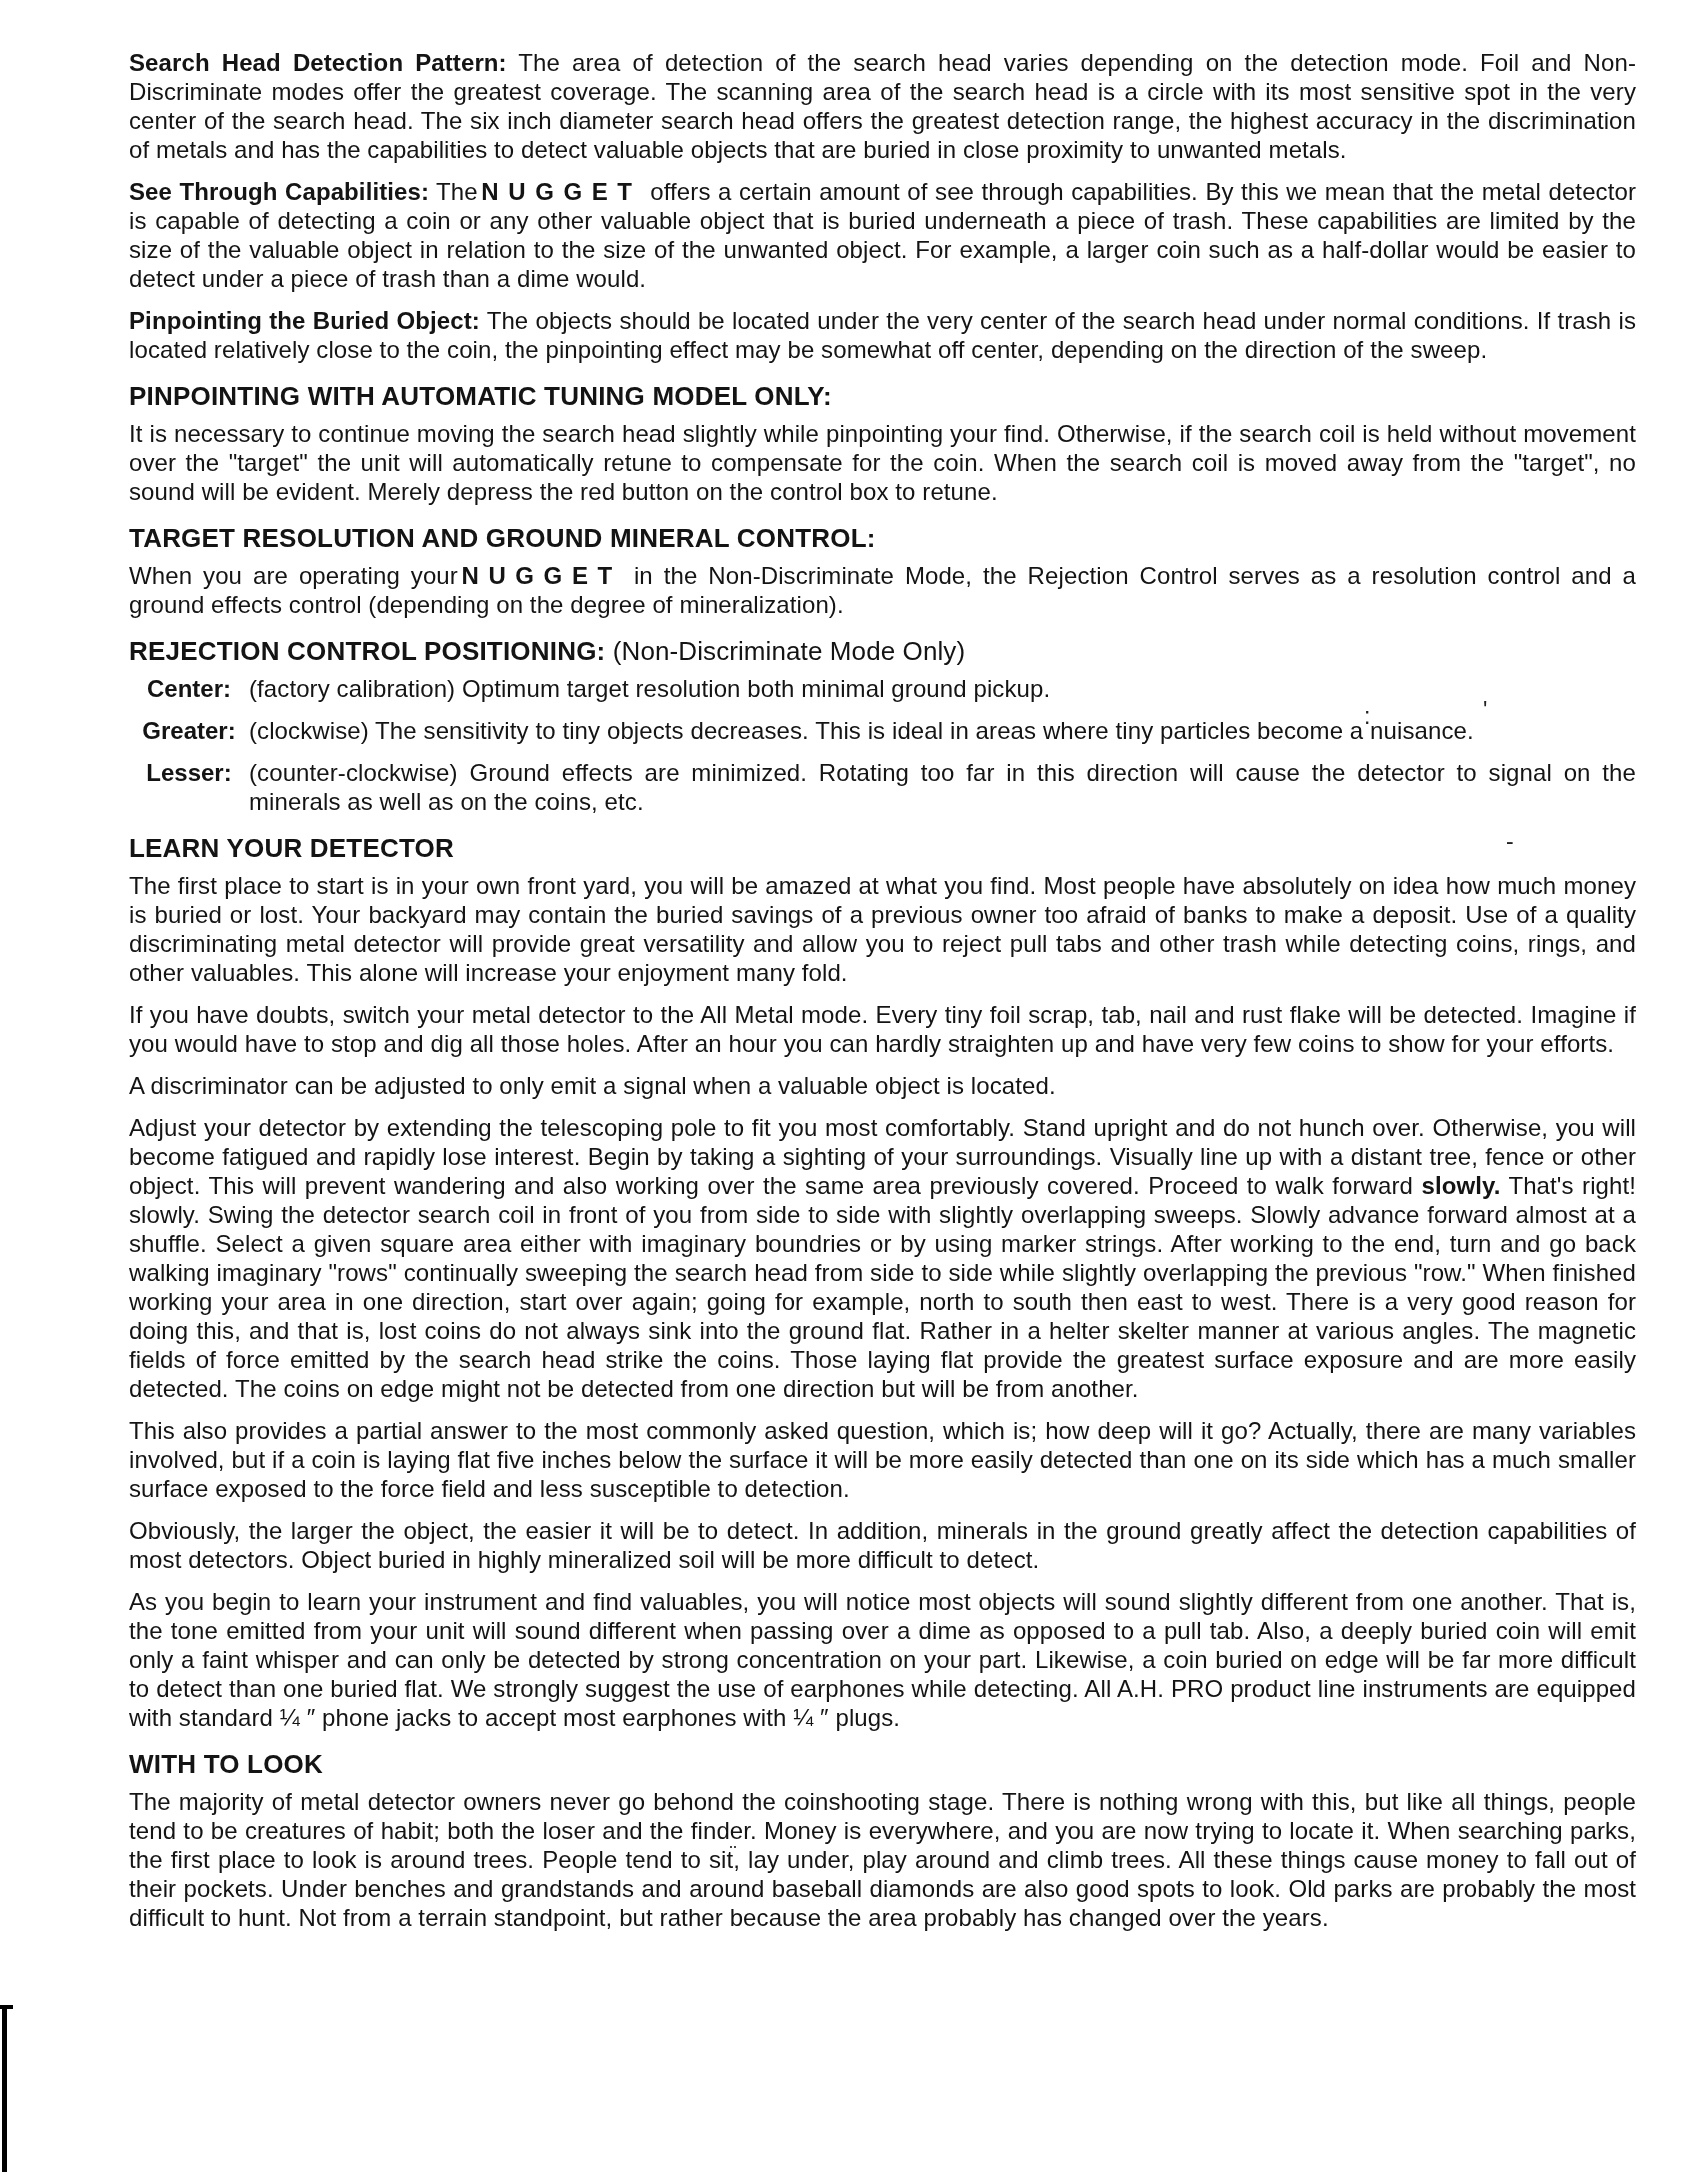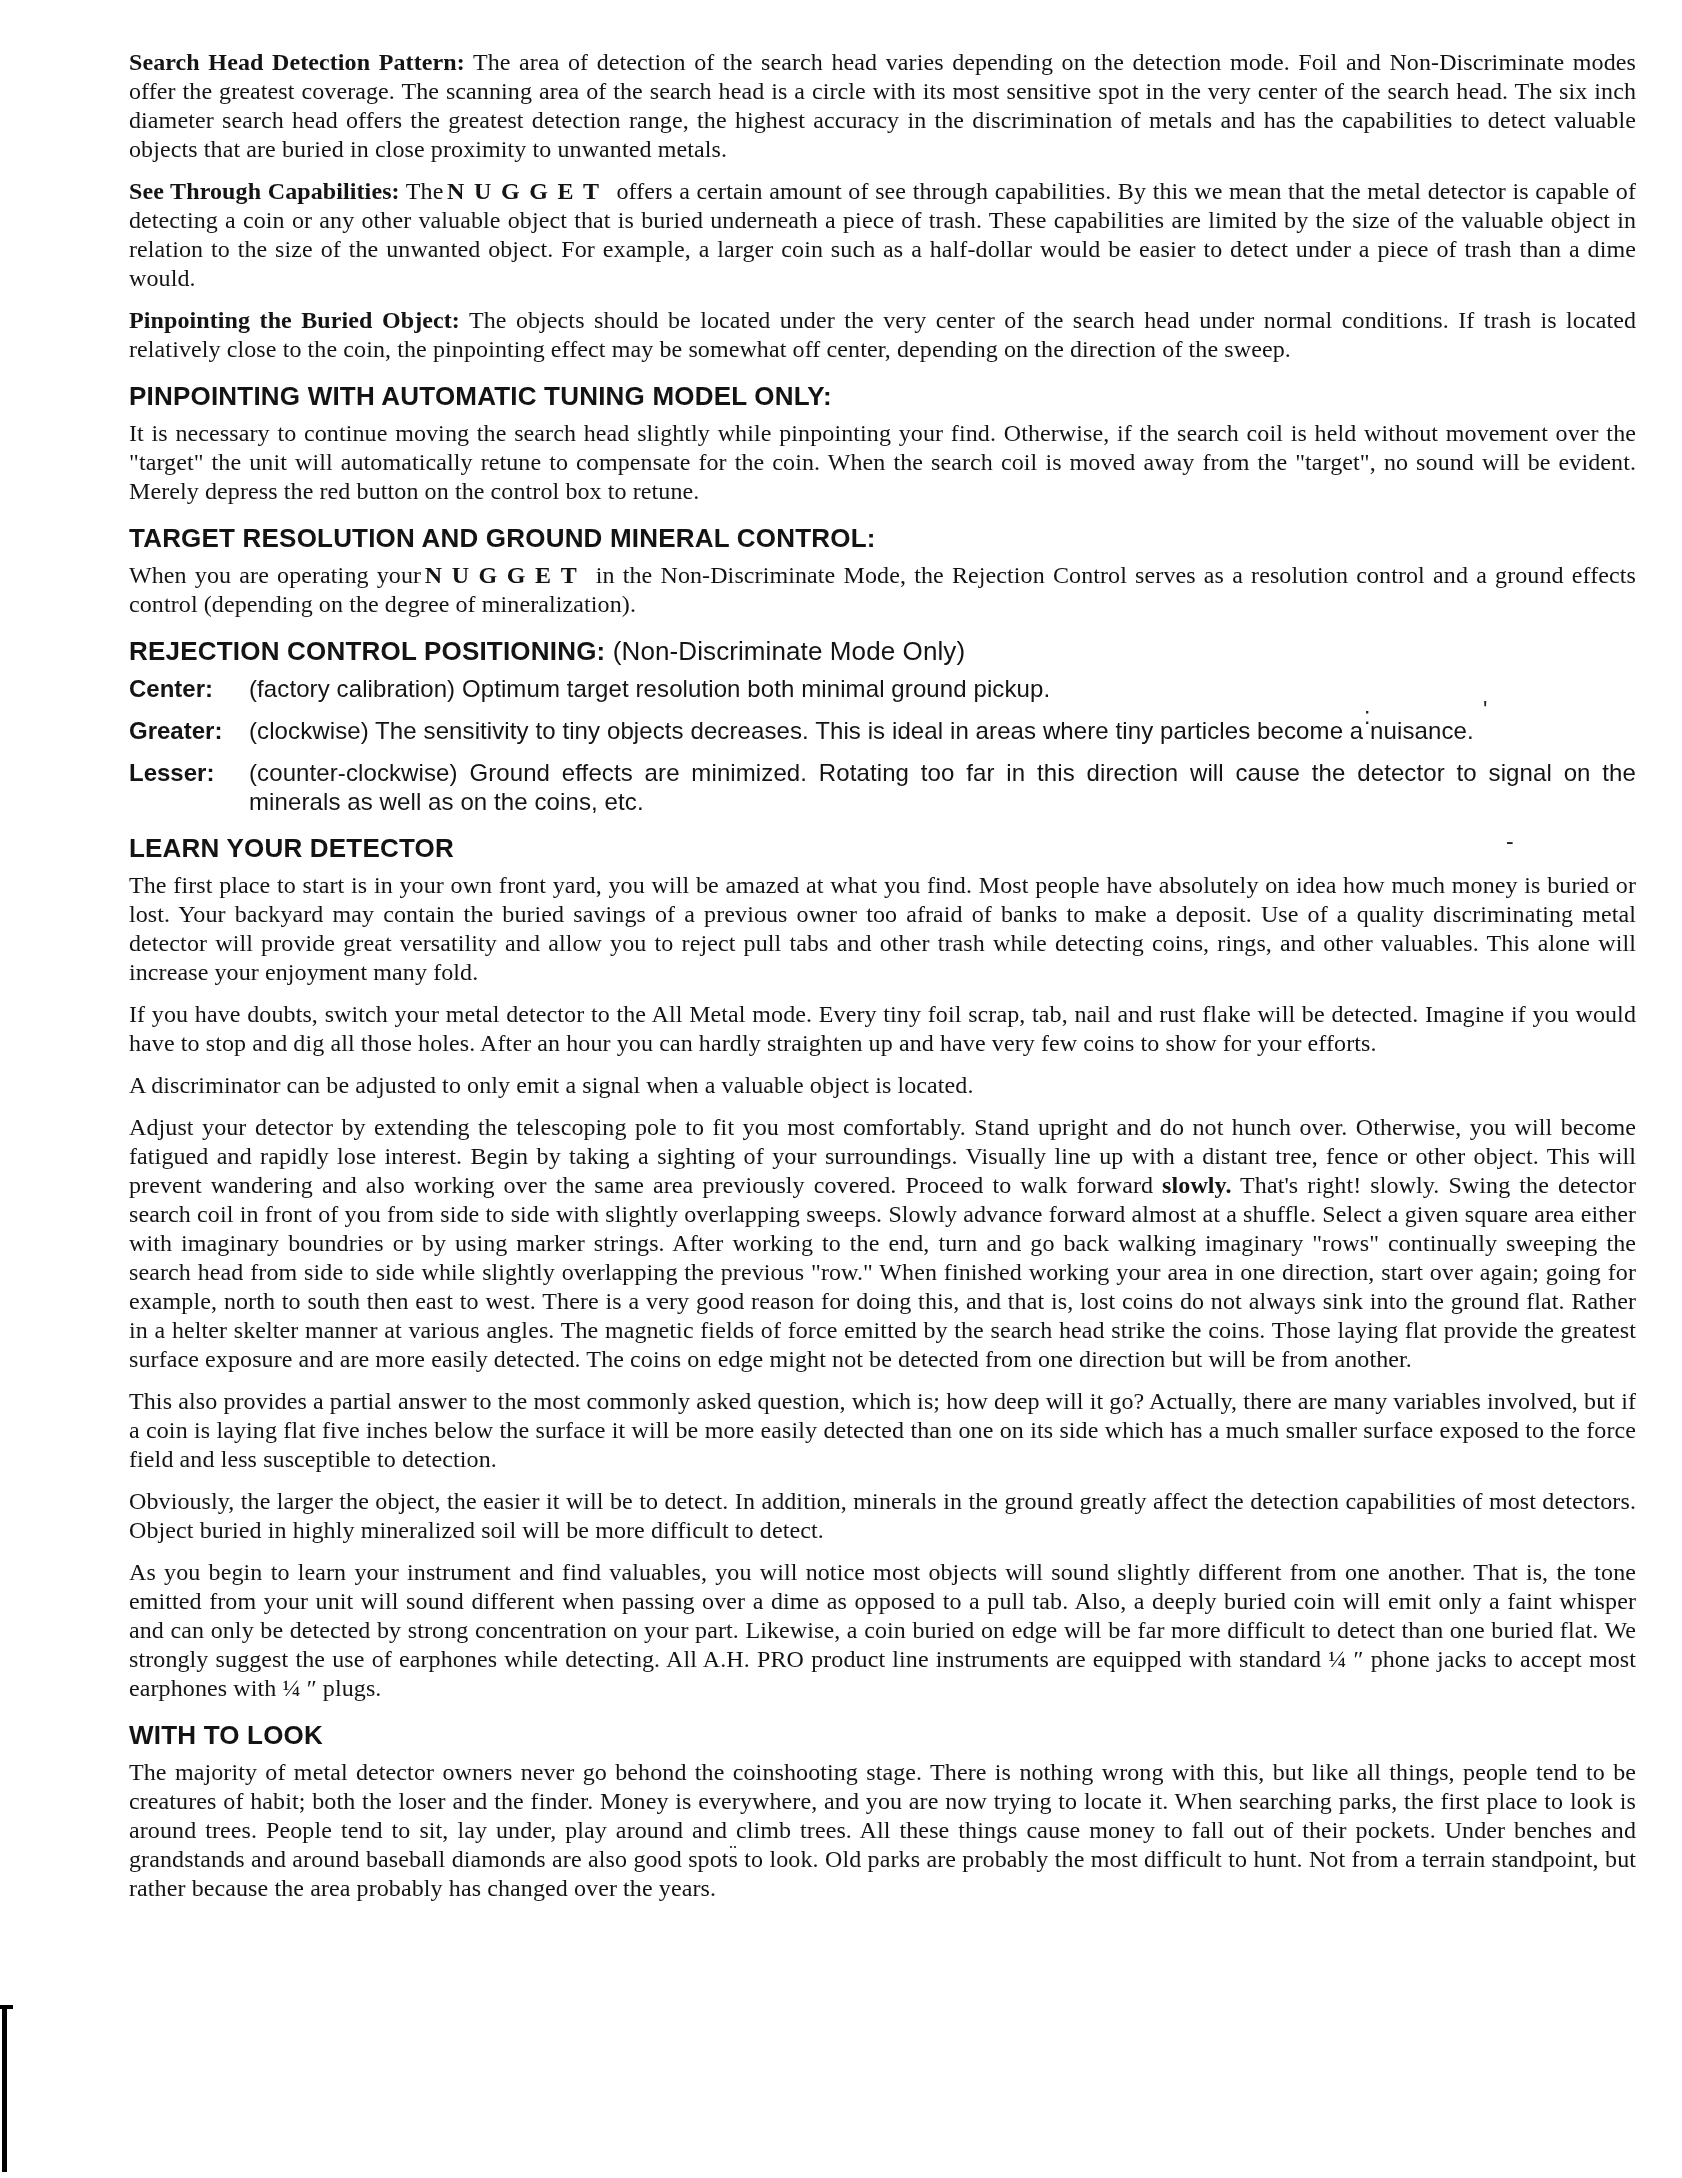--- a/index.html
+++ b/index.html
@@ -12,34 +12,33 @@
     overflow:hidden;
   }
   .content{
     position:absolute;left:129px;top:48px;width:1507px;
   }
   p.body{
     font-size:24px;line-height:29px;
     text-align:justify;
     margin:0 0 13px 0;
     letter-spacing:0.1px;
-    font-family:Liberation Serif, serif;
   }
   .lead{font-weight:bold;}
   .nugget{font-weight:bold;letter-spacing:0.40em;margin-left:0.15em;margin-right:0.05em;white-space:nowrap;}
   h2.sechead{
     font-size:26px;line-height:29px;font-weight:bold;
     margin:18px 0 8px 0;letter-spacing:0.2px;
   }
   h2.sechead .plain{font-weight:normal;letter-spacing:0.1px;}
   .defrow{
     display:flex;margin:0 0 13px 0;
     font-size:24px;line-height:29px;
   }
-  .defrow .term{flex:0 0 120px;font-weight:bold;}
+  .defrow .term{flex:0 0 120px;font-weight:bold;text-align:center;}
   .defrow .deftext{flex:1;text-align:justify;letter-spacing:0.1px;}
   .ibold{font-weight:bold;}
   .artifact{
     position:absolute;font-size:23px;line-height:1;color:#222;
     font-family:"Liberation Sans","DejaVu Sans",sans-serif;
   }
   .scanline{position:absolute;background:#000;}
 </style>
 </head>
 <body>

